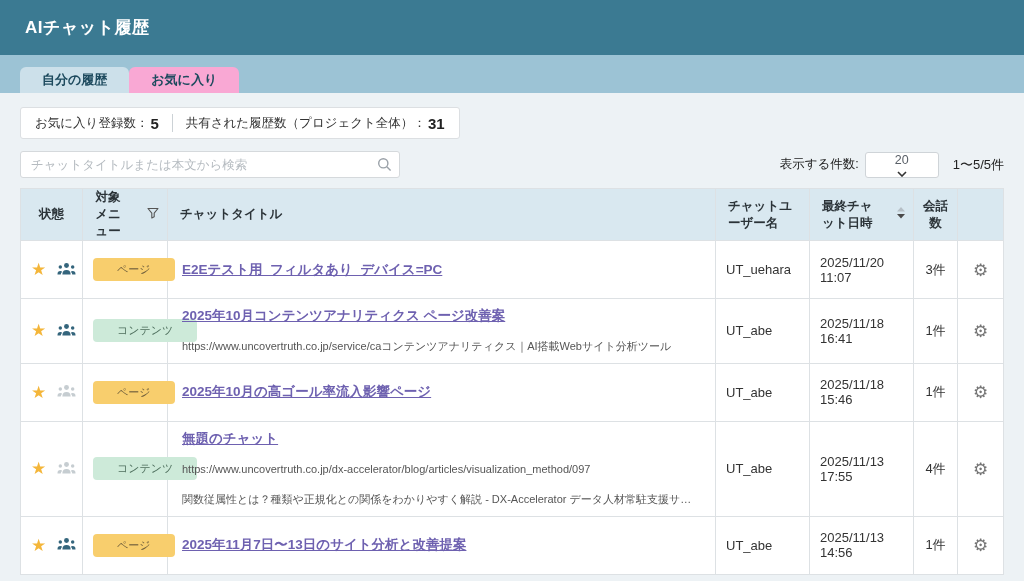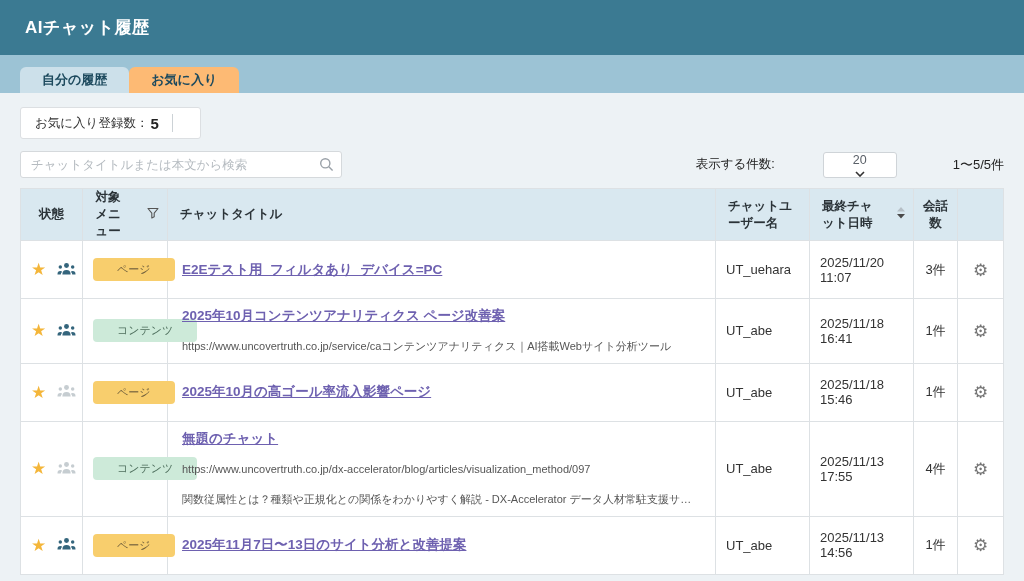--- a/index.html
+++ b/index.html
@@ -8,40 +8,40 @@
   .page { width:1024px; height:581px; overflow:hidden; background:#EDF2F5; }
 
   
   .app-header { height:55px; background:#3B7A92; display:flex; align-items:center; padding:0 25px; }
   .app-header h1 { color:#fff; font-size:17px; font-weight:700; letter-spacing:.5px; }
 
   
   .tab-bar { height:38px; background:#9CC3D5; display:flex; align-items:flex-end; padding:0 0 0 20px; }
   .tab { height:26px; padding:0 22px; display:flex; align-items:center; font-size:13px; font-weight:700;
          color:#1D4A5E; background:#CCE0EA; border-radius:6px 6px 0 0; cursor:pointer; }
-  .tab.active { background:#fdba74; }
+  .tab.active { background:#f9a8d4; }
 
   
   .content { padding:14px 20px 0 20px; }
   .row-top { display:flex; justify-content:space-between; align-items:center; }
   .desc { font-size:13.5px; color:#333; }
   .stats-box { background:#fff; border:1px solid #DCDFE2; border-radius:3px; display:flex; align-items:center; padding:6px 14px; }
   .stat { font-size:12.5px; color:#333; display:flex; align-items:center; }
   .stat b { font-size:15px; font-weight:700; color:#222; margin-left:2px; }
   .stat-divider { width:1px; height:18px; background:#CCD2D6; margin:0 13px; }
 
   .row-controls { display:flex; justify-content:space-between; align-items:center; margin-top:12px; }
   .row-controls.bottom { justify-content:flex-end; margin-top:11px; }
-  .search-box { position:relative; width:322px; }
+  .search-box { position:relative; width:380px; }
   .search-box input { width:100%; height:27px; border:1px solid #D5D9DC; border-radius:3px; background:#fff;
                       font-size:12.5px; padding:0 30px 0 10px; color:#333; font-family:inherit; outline:none; }
   .search-box input::placeholder { color:#B5BBC0; }
   .search-icon { position:absolute; right:8px; top:6px; }
 
-  .right-controls { display:flex; align-items:center; font-size:12.5px; color:#222;gap:42px; }
+  .right-controls { display:flex; align-items:center; font-size:12.5px; color:#222; }
   .per-page-label { margin-right:6px; }
   .select { width:74px; height:26px; background:#fff; border:1px solid #CFD4D8; border-radius:3px;
             display:flex; align-items:center; justify-content:space-between; padding:0 8px; cursor:pointer;flex-direction:column; }
   .select .val { color:#5A6068; font-size:12.5px; }
   .range-text { margin-left:14px; font-size:13px; color:#222; }
 
   
   table { width:100%; border-collapse:collapse; margin-top:10px; background:#fff; table-layout:fixed; }
   th, td { border:1px solid #DDE1E4; }
   thead th { background:#D9E8F0; font-size:12.5px; font-weight:700; color:#2B3338; height:30px; padding:0 8px; text-align:center; }
@@ -90,20 +90,24 @@
 
   <main class="content">
 
     <div class="row-top">
       <div class="stats-box">
         <span class="stat">
           <span>お気に入り登録数：</span>
           <b>5</b>
         </span>
         <span class="stat-divider"></span>
+        <span class="stat">
+          <span>共有された履歴数（プロジェクト全体）：</span>
+          <b>31</b>
+        </span>
       </div>
     </div>
 
     <div class="row-controls">
       <div class="search-box">
         <input type="text" placeholder="チャットタイトルまたは本文から検索" style="">
         <span class="search-icon">
           <svg width="15" height="15" viewBox="0 0 15 15">
               <circle cx="6.3" cy="6.3" r="4.6" fill="none" stroke="#9AA1A8" stroke-width="1.4"></circle>
               <line x1="9.8" y1="9.8" x2="13.6" y2="13.6" stroke="#9AA1A8" stroke-width="1.4"></line>

